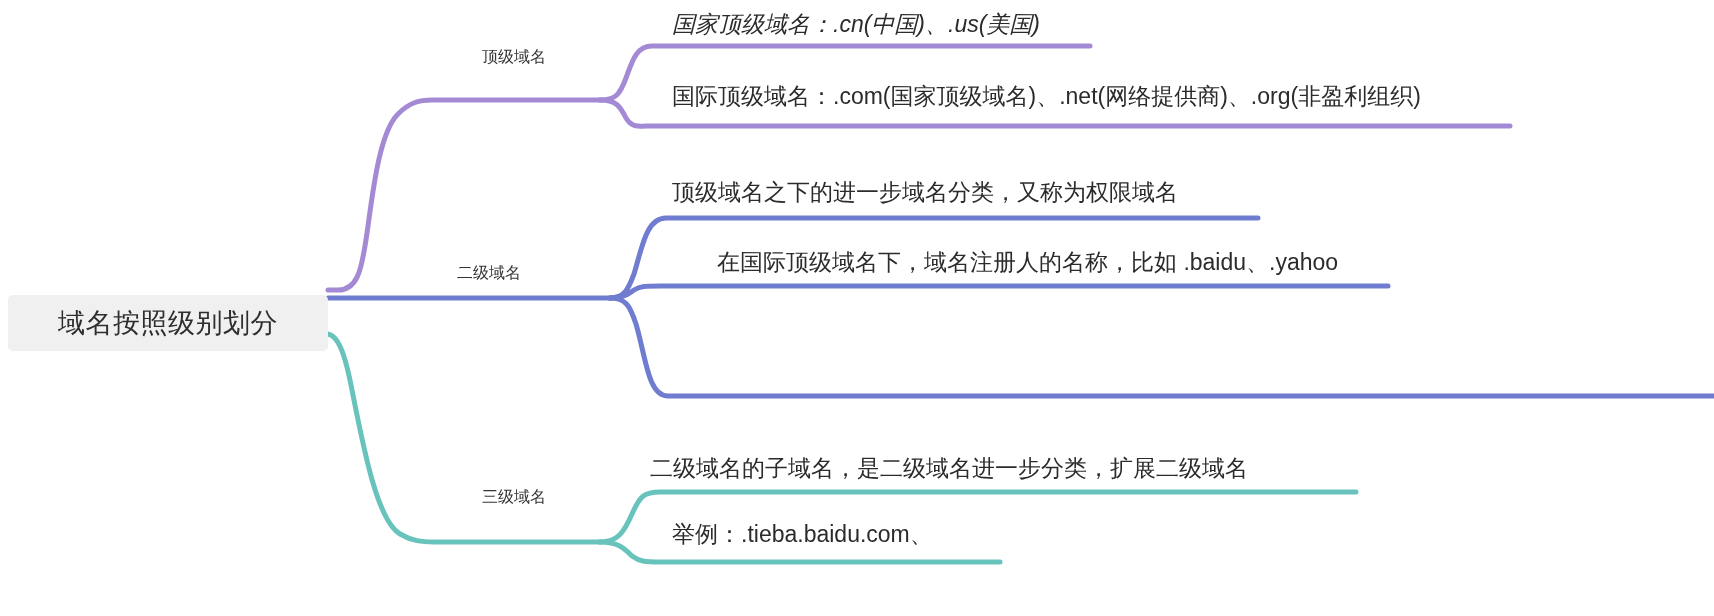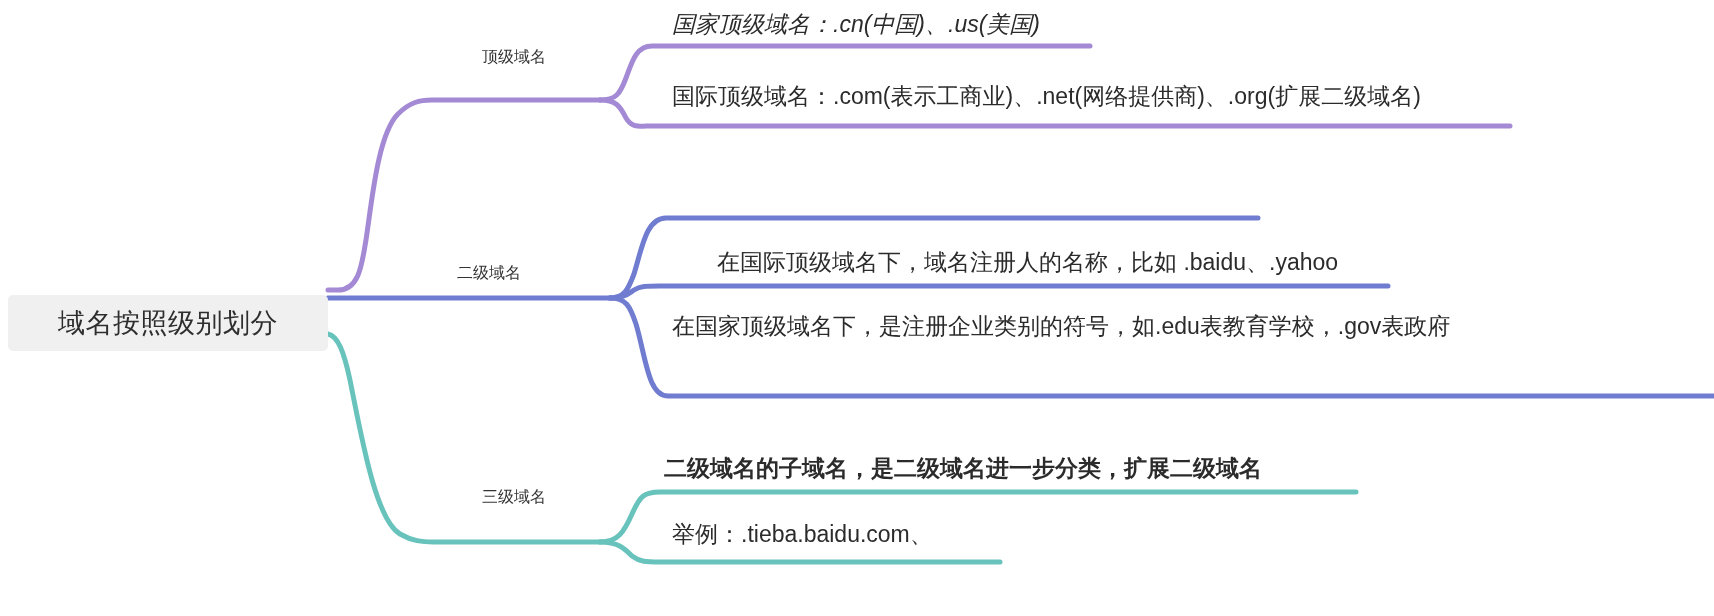--- a/index.html
+++ b/index.html
@@ -68,21 +68,21 @@
   }
   .leaf-label.wrap {
     white-space: normal;
     line-height: 1.45;
   }
   #leaf-0-0 { left: 672px;  top: 8px; font-style: italic;   }
   #leaf-0-1 { left: 672px;  top: 80px;  }
   #leaf-1-0 { left: 672px;  top: 176px; }
   #leaf-1-1 { left: 672px;  top: 246px; margin-left: 45px; }
   #leaf-1-2 { left: 672px;  top: 310px; width: 860px; }
-  #leaf-2-0 { left: 664px;  top: 452px; font-weight: bold; }
+  #leaf-2-0 { left: 650px;  top: 452px; }
   #leaf-2-1 { left: 672px;  top: 518px; }
 </style>
 </head>
 <body>
 
 <div id="mindmap">
 
   <svg id="edges" viewBox="0 0 1714 616" xmlns="http://www.w3.org/2000/svg">
 
     <path d="M 328,290 L 338,290 C 360,290 362,262 366,240 C 372,200 378,134 398,114 C 410,102 420,100 432,100 L 600,100" fill="none" stroke="#a48ad4" stroke-width="5" stroke-linecap="round"></path>
@@ -120,31 +120,31 @@
 
   <div class="node branch-label" id="branch-2-label">
     <span>三级域名</span>
   </div>
 
   <div class="node leaf-label" id="leaf-0-0">
     <span>国家顶级域名：.cn(中国)、.us(美国)</span>
   </div>
 
   <div class="node leaf-label" id="leaf-0-1">
-    <span>国际顶级域名：.com(表示工商业)、.net(网络提供商)、.org(扩展二级域名)</span>
+    <span>国际顶级域名：.com(国家顶级域名)、.net(网络提供商)、.org(非盈利组织)</span>
   </div>
 
+  <div class="node leaf-label" id="leaf-1-0">
+    <span>顶级域名之下的进一步域名分类，又称为权限域名</span>
+  </div>
 
   <div class="node leaf-label" id="leaf-1-1">
     <span>在国际顶级域名下，域名注册人的名称，比如 .baidu、.yahoo</span>
   </div>
 
-  <div class="node leaf-label wrap" id="leaf-1-2">
-    <span>在国家顶级域名下，是注册企业类别的符号，如.edu表教育学校，.gov表政府</span>
-  </div>
 
   <div class="node leaf-label" id="leaf-2-0">
     <span>二级域名的子域名，是二级域名进一步分类，扩展二级域名</span>
   </div>
 
   <div class="node leaf-label" id="leaf-2-1">
     <span>举例：.tieba.baidu.com、</span>
   </div>
 
 </div>

